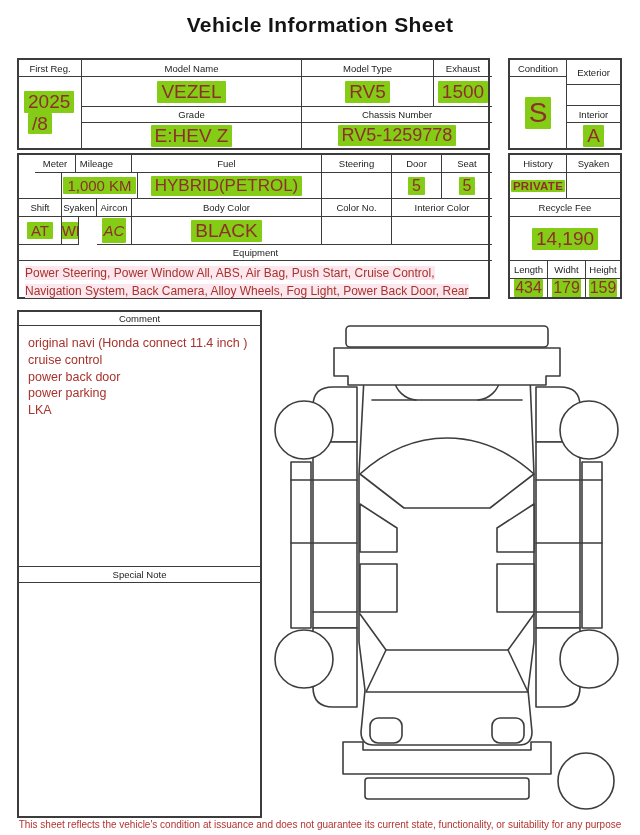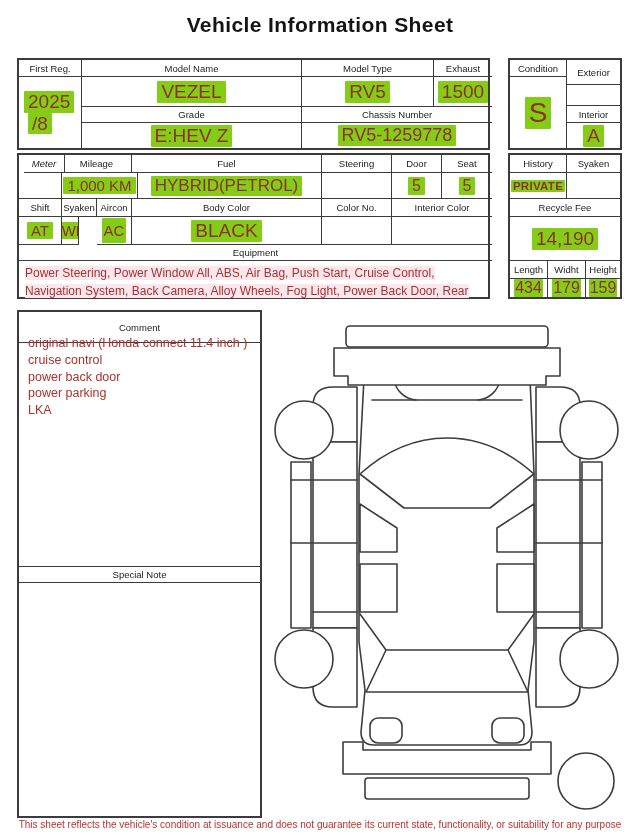--- a/index.html
+++ b/index.html
@@ -72,21 +72,21 @@
       </div>
     <div class="cell lab bb" style="left:57px;top:0;width:53px;height:25px;">Exterior</div>
     <div class="cell val f18 bb" style="left:57px;top:17px;width:53px;height:29px;"></div>
     <div class="cell lab bb" style="left:57px;top:46px;width:53px;height:17px;">Interior</div>
     <div class="cell val f19" style="left:57px;top:63px;width:53px;height:25px;">
         <span class="hl">A</span>
       </div>
   </div>
 
   <div class="tbl" style="left:17px;top:153px;width:473px;height:146px;">
-    <div class="cell lab br bb" style="left:5px;top:0;width:41px;height:18px;font-style:italic;">Meter</div>
+    <div class="cell lab br bb" style="left:16px;top:0;width:41px;height:18px;">Meter</div>
     <div class="cell val f15 br bb" style="left:0;top:18px;width:43px;height:26px;"></div>
     <div class="cell lab br bb" style="left:43px;top:0;width:70px;height:18px;">Mileage</div>
     <div class="cell val f15 br bb" style="left:43px;top:18px;width:76px;height:26px;">
         <span class="hl">1,000 KM</span>
       </div>
     <div class="cell lab br bb" style="left:113px;top:0;width:190px;height:18px;">Fuel</div>
     <div class="cell val f17 br bb" style="left:113px;top:18px;width:190px;height:26px;">
         <span class="hl">HYBRID(PETROL)</span>
       </div>
     <div class="cell lab br bb" style="left:303px;top:0;width:70px;height:18px;">Steering</div>
@@ -103,21 +103,21 @@
     <div class="cell lab br bb" style="left:0;top:44px;width:43px;height:18px;">Shift</div>
     <div class="cell val f15 br bb" style="left:0;top:62px;width:43px;height:28px;">
         <span class="hl">AT</span>
       </div>
     <div class="cell lab br bb" style="left:43px;top:44px;width:35px;height:18px;">Syaken</div>
     <div class="cell val f15 br bb" style="left:43px;top:62px;width:17px;height:28px;">
         <span class="hl" style="padding:0 1px;">2WD</span>
       </div>
     <div class="cell lab br bb" style="left:78px;top:44px;width:35px;height:18px;">Aircon</div>
     <div class="cell val f15 br bb" style="left:78px;top:62px;width:35px;height:28px;">
-        <span class="hl" style="padding:4px 2px;">AC</span>
+        <span class="hl" style="padding:4px 2px;font-style:italic;">AC</span>
       </div>
     <div class="cell lab br bb" style="left:113px;top:44px;width:190px;height:18px;">Body Color</div>
     <div class="cell val f19 br bb" style="left:113px;top:62px;width:190px;height:28px;">
         <span class="hl">BLACK</span>
       </div>
     <div class="cell lab br bb" style="left:303px;top:44px;width:70px;height:18px;">Color No.</div>
     <div class="cell val f15 br bb" style="left:303px;top:62px;width:70px;height:28px;"></div>
     <div class="cell lab bb" style="left:373px;top:44px;width:100px;height:18px;">Interior Color</div>
     <div class="cell val f15 bb" style="left:373px;top:62px;width:100px;height:28px;"></div>
 
@@ -146,21 +146,21 @@
       </div>
     <div class="cell val f16 br" style="left:38px;top:124px;width:38px;height:18px;">
         <span class="hl" style="padding:12px 1px;">179</span>
       </div>
     <div class="cell val f16" style="left:76px;top:124px;width:34px;height:18px;">
         <span class="hl" style="padding:0 1px;">159</span>
       </div>
   </div>
 
   <div class="tbl" style="left:17px;top:310px;width:245px;height:508px;">
-    <div class="cell lab bb" style="left:0;top:0;width:241px;height:31px;">Comment</div>
+    <div class="cell lab bb" style="left:0;top:0;width:241px;height:14px;">Comment</div>
     <div class="comment-lines">
       <div>original navi (Honda connect 11.4 inch )</div>
       <div>cruise control</div>
       <div>power back door</div>
       <div>power parking</div>
       <div>LKA</div>
     </div>
     <div class="note-band lab" style="top:254px;">Special Note</div>
   </div>
 

